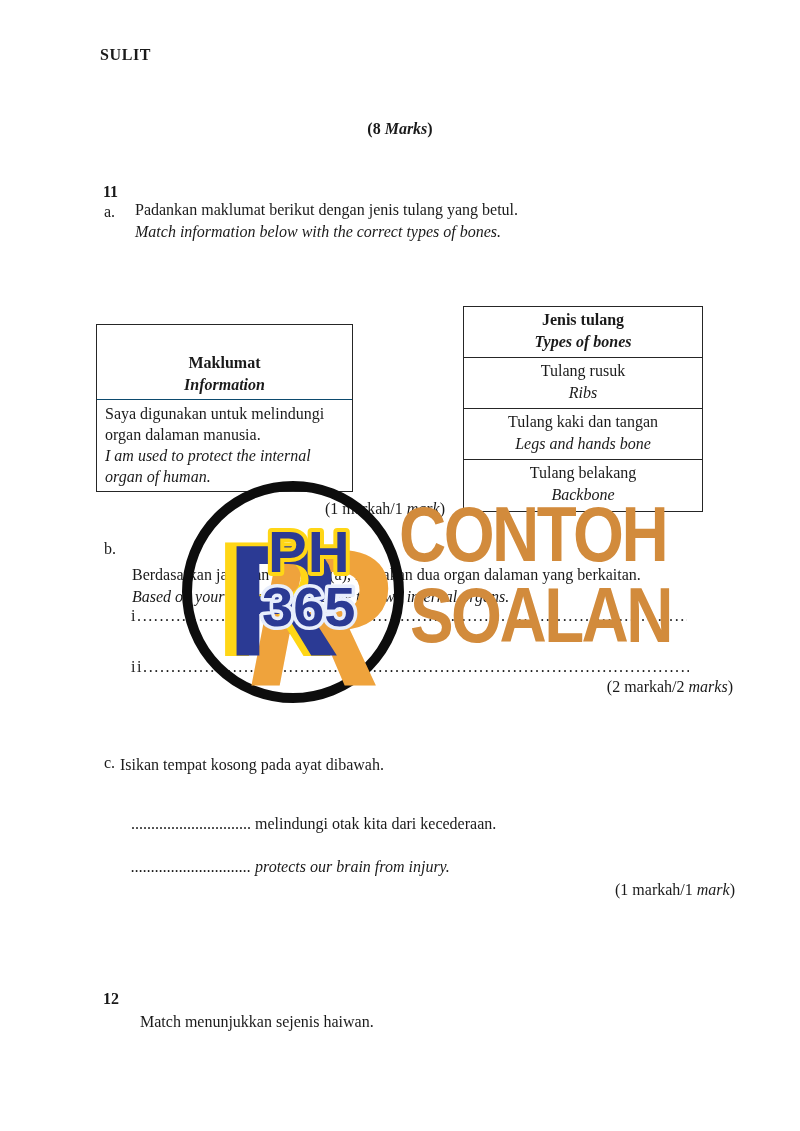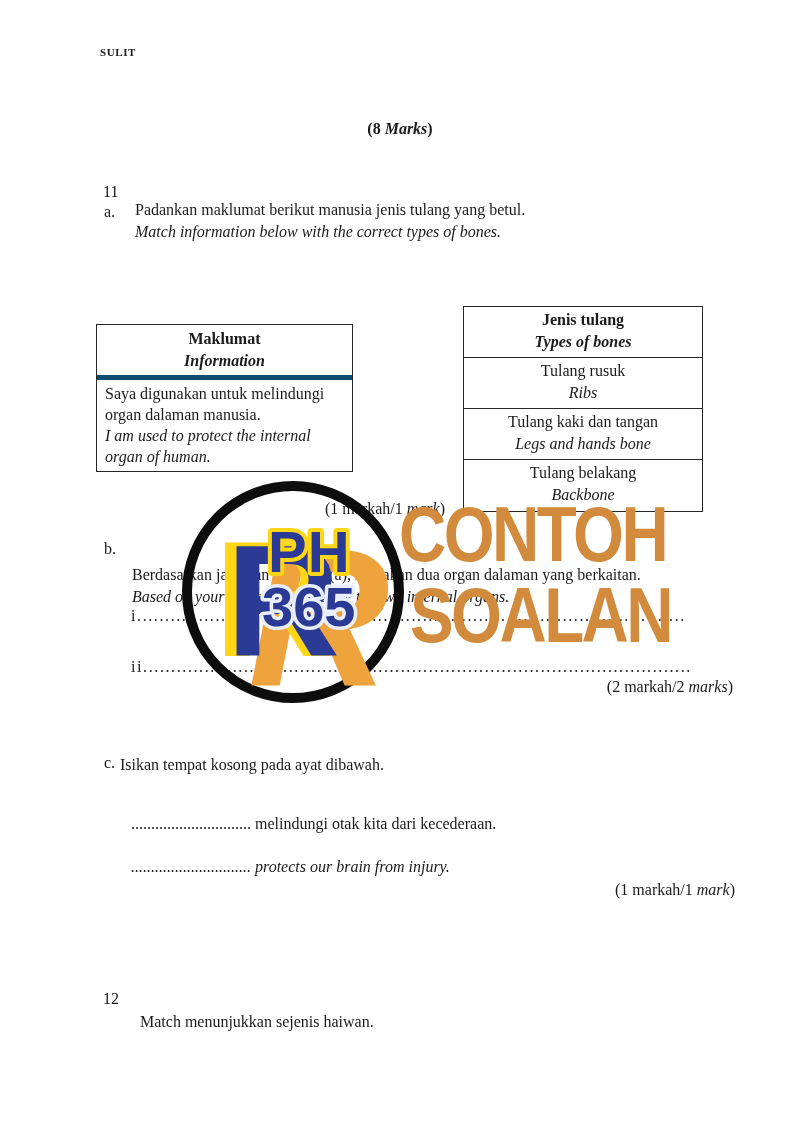--- a/index.html
+++ b/index.html
@@ -6,36 +6,36 @@
   .page {
     position:relative; width:800px; height:1131px; background:#ffffff;
     font-family:"Liberation Serif", serif; font-size:16px; color:#1a1a1a;
     overflow:hidden;
   }
   .abs { position:absolute; }
   .b { font-weight:bold; }
   .i { font-style:italic; }
   .bi { font-weight:bold; font-style:italic; }
 
-  .sulit { left:100px; top:46px; font-size:11px; font-weight:bold; letter-spacing:.6px; }
+  .sulit { left:100px; top:46px; font-size:16px; font-weight:bold; letter-spacing:.6px; }
   .marks-total { left:0; top:118px; width:800px; text-align:center; font-weight:bold; line-height:22px; }
 
-  .q-num { font-weight:normal; }
+  .q-num { font-weight:bold; }
   .q11-num { left:103px; top:183px; }
   .part-label { width:24px; }
   .a-label { left:104px; top:203px; }
   .a-text { left:135px; top:199px; line-height:22px; }
   .b-label { left:104px; top:540px; }
   .b-text { left:132px; top:564px; line-height:22px; }
   .c-label { left:104px; top:754px; }
   .c-text { left:120px; top:754px; line-height:22px; }
 
   .tbl { position:absolute; border:1px solid #262626; background:transparent; }
   .info-table { left:96px; top:324px; width:255px; }
-  .info-header { padding-top:3px; height:47px; border-bottom:5px solid #0c4a6e; text-align:center; line-height:22px; }
+  .info-header { padding-top:3px; height:47px; border-bottom:1px solid #0c4a6e; text-align:center; line-height:22px;margin-top:24px; }
   .info-body { padding:3px 6px 4px 8px; line-height:21px; }
   .bones-table { left:463px; top:306px; width:238px; text-align:center; }
   .bones-header { padding-top:2px; height:48px; border-bottom:1px solid #262626; line-height:22px; }
   .bones-row { padding-top:2px; height:48px; border-bottom:1px solid #262626; line-height:22px; }
   .bones-row:last-child { border-bottom:none; height:49px; }
 
   .marks-a { left:325px; top:500px; }
   .marks-b { right:67px; top:678px; }
   .marks-c { right:65px; top:881px; }
 
@@ -72,21 +72,21 @@
   <div class="abs sulit">SULIT</div>
 
   <div class="abs marks-total">
     <div><span>(8 </span><span class="bi">Marks</span><span>)</span></div>
   </div>
 
   <div class="abs q-num q11-num">11</div>
 
   <div class="abs part-label a-label">a.</div>
   <div class="abs a-text">
-    <div>Padankan maklumat berikut manusia jenis tulang yang betul.</div>
+    <div>Padankan maklumat berikut dengan jenis tulang yang betul.</div>
     <div class="i">Match information below with the correct types of bones.</div>
   </div>
 
   <div class="tbl info-table">
     <div class="info-header">
       <div class="b">Maklumat</div>
       <div class="bi">Information</div>
     </div>
     <div class="info-body">
       <div>Saya digunakan untuk melindungi</div>

